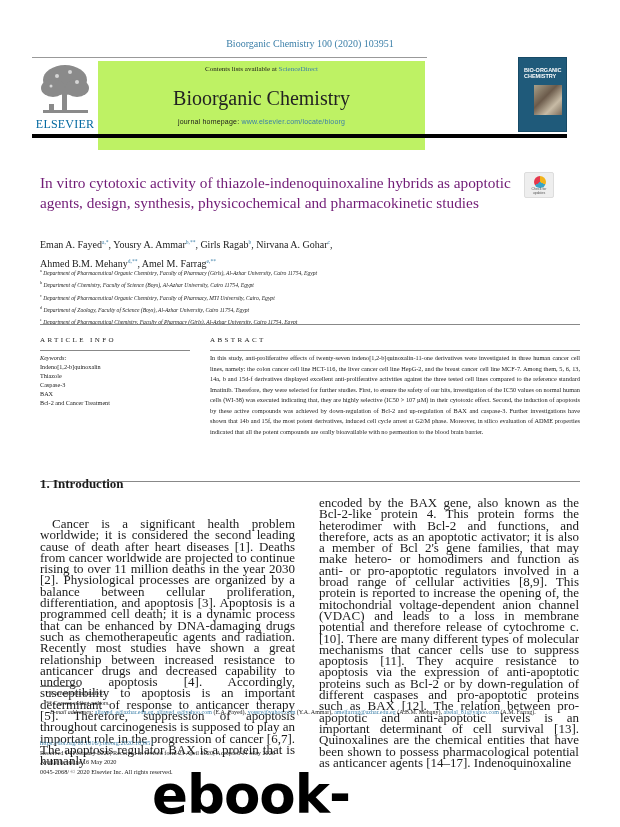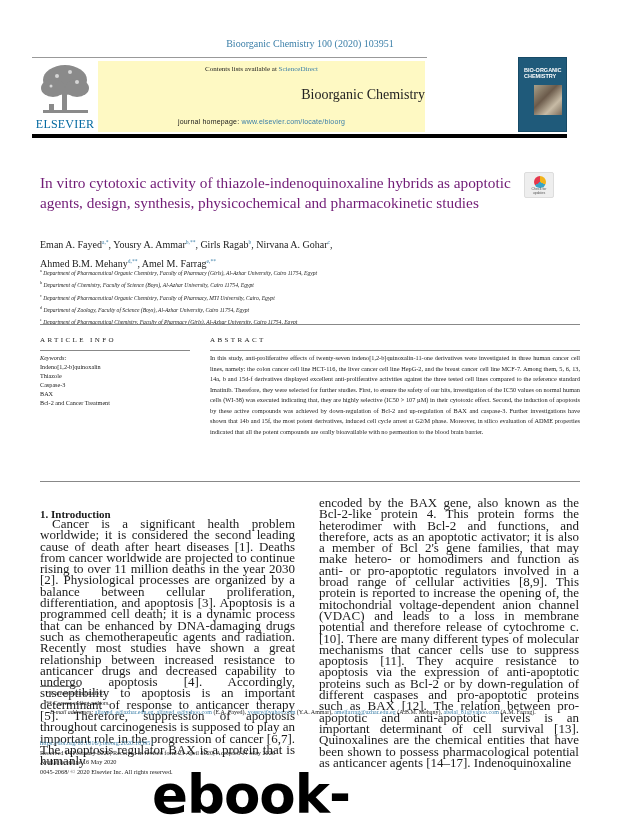--- a/index.html
+++ b/index.html
@@ -8,23 +8,23 @@
   a, .link { color: #3b7fa8; text-decoration: none; }
   .abs { position: absolute; }
 
   .running-head { top: 38px; left: 0; width: 620px; text-align: center; font-size: 10px; }
   .top-rule { top: 57px; left: 32px; width: 395px; height: 1px; background: #999; }
 
   .logo-box { top: 60px; left: 33px; width: 64px; height: 72px; }
   .tree { position: absolute; top: 2px; left: 4px; width: 55px; height: 55px; }
   .elsevier-word { position: absolute; bottom: 0; left: 0; width: 64px; text-align: center; font-size: 12px; color: #0369a1; letter-spacing: 0.2px; }
 
-  .masthead { top: 61px; left: 98px; width: 327px; height: 71px; background: #fef9c3; }
+  .masthead { top: 61px; left: 98px; width: 327px; height: 89px; background: #bef264; }
   .contents-line { position: absolute; top: 4px; width: 100%; text-align: center; font-size: 7px; }
-  .journal-title { position: absolute; top: 26px; width: 100%; text-align: right; font-size: 14px; color: #222; }
+  .journal-title { position: absolute; top: 26px; width: 100%; text-align: center; font-size: 20px; color: #222; }
   .homepage { position: absolute; top: 57px; width: 100%; text-align: center; font-size: 7px; font-family: "Liberation Sans", "DejaVu Sans", sans-serif; letter-spacing: 0.2px; }
 
   .cover { top: 57px; left: 518px; width: 49px; height: 75px; background: #1f5a7a; border: 1px solid #174a66; }
   .cover-title { position: absolute; top: 9px; left: 5px; right: 3px; font-family: "Liberation Sans", sans-serif; font-size: 5.5px; color: #fff; line-height: 6px; font-weight: bold; }
   .cover-img { position: absolute; top: 27px; left: 15px; width: 28px; height: 30px; background: linear-gradient(135deg,#a9a18a,#6b5a4a 40%,#c7bba5 70%,#7b6b5b); }
 
   .thick-rule { top: 134px; left: 32px; width: 535px; height: 4px; background: #000; }
 
   .title { top: 173px; left: 40px; width: 480px; font-size: 15.3px; line-height: 20px; color: #701a75; }
   .crossmark { top: 172px; left: 524px; width: 30px; height: 26px; background: #eee; border: 1px solid #ddd; border-radius: 2px; }
@@ -41,21 +41,21 @@
   .info-head { top: 336px; left: 40px; }
   .abs-head { top: 336px; left: 210px; }
   .info-rule { top: 350px; left: 40px; width: 150px; }
   .abs-rule { top: 350px; left: 210px; width: 370px; }
   .keywords { top: 353px; left: 40px; width: 160px; font-size: 6.2px; line-height: 9px; }
   .keywords .kw-label { font-style: italic; }
   .abstract { top: 353px; left: 210px; width: 370px; font-size: 6.3px; line-height: 10.5px; text-align: justify; }
   .rule-after-abs { top: 481px; left: 40px; width: 540px; }
 
   .col { font-size: 13px; line-height: 11.3px; text-align: justify; }
-  .intro-head { top: 508px; left: 40px; font-weight: bold; font-size: 11px; }
+  .intro-head { top: 476px; left: 40px; font-weight: bold; font-size: 13px; }
   .col-left { top: 518px; left: 40px; width: 255px; }
   .col-right { top: 497px; left: 319px; width: 260px; }
   .indent { text-indent: 12px; }
 
   .foot-rule { top: 686px; left: 40px; width: 40px; height: 1px; background: #777; }
   .footnotes { top: 689px; left: 40px; width: 540px; font-size: 6px; line-height: 9.5px; }
   .footnotes .email-label { font-style: italic; }
   .doi-block { top: 738px; left: 40px; width: 540px; font-size: 6.3px; line-height: 9.5px; }
 
   .watermark { top: 765px; left: 152px; font-family: "DejaVu Sans", sans-serif; font-weight: bold; font-size: 53px; line-height: 60px; color: #000; letter-spacing: -1px; }

